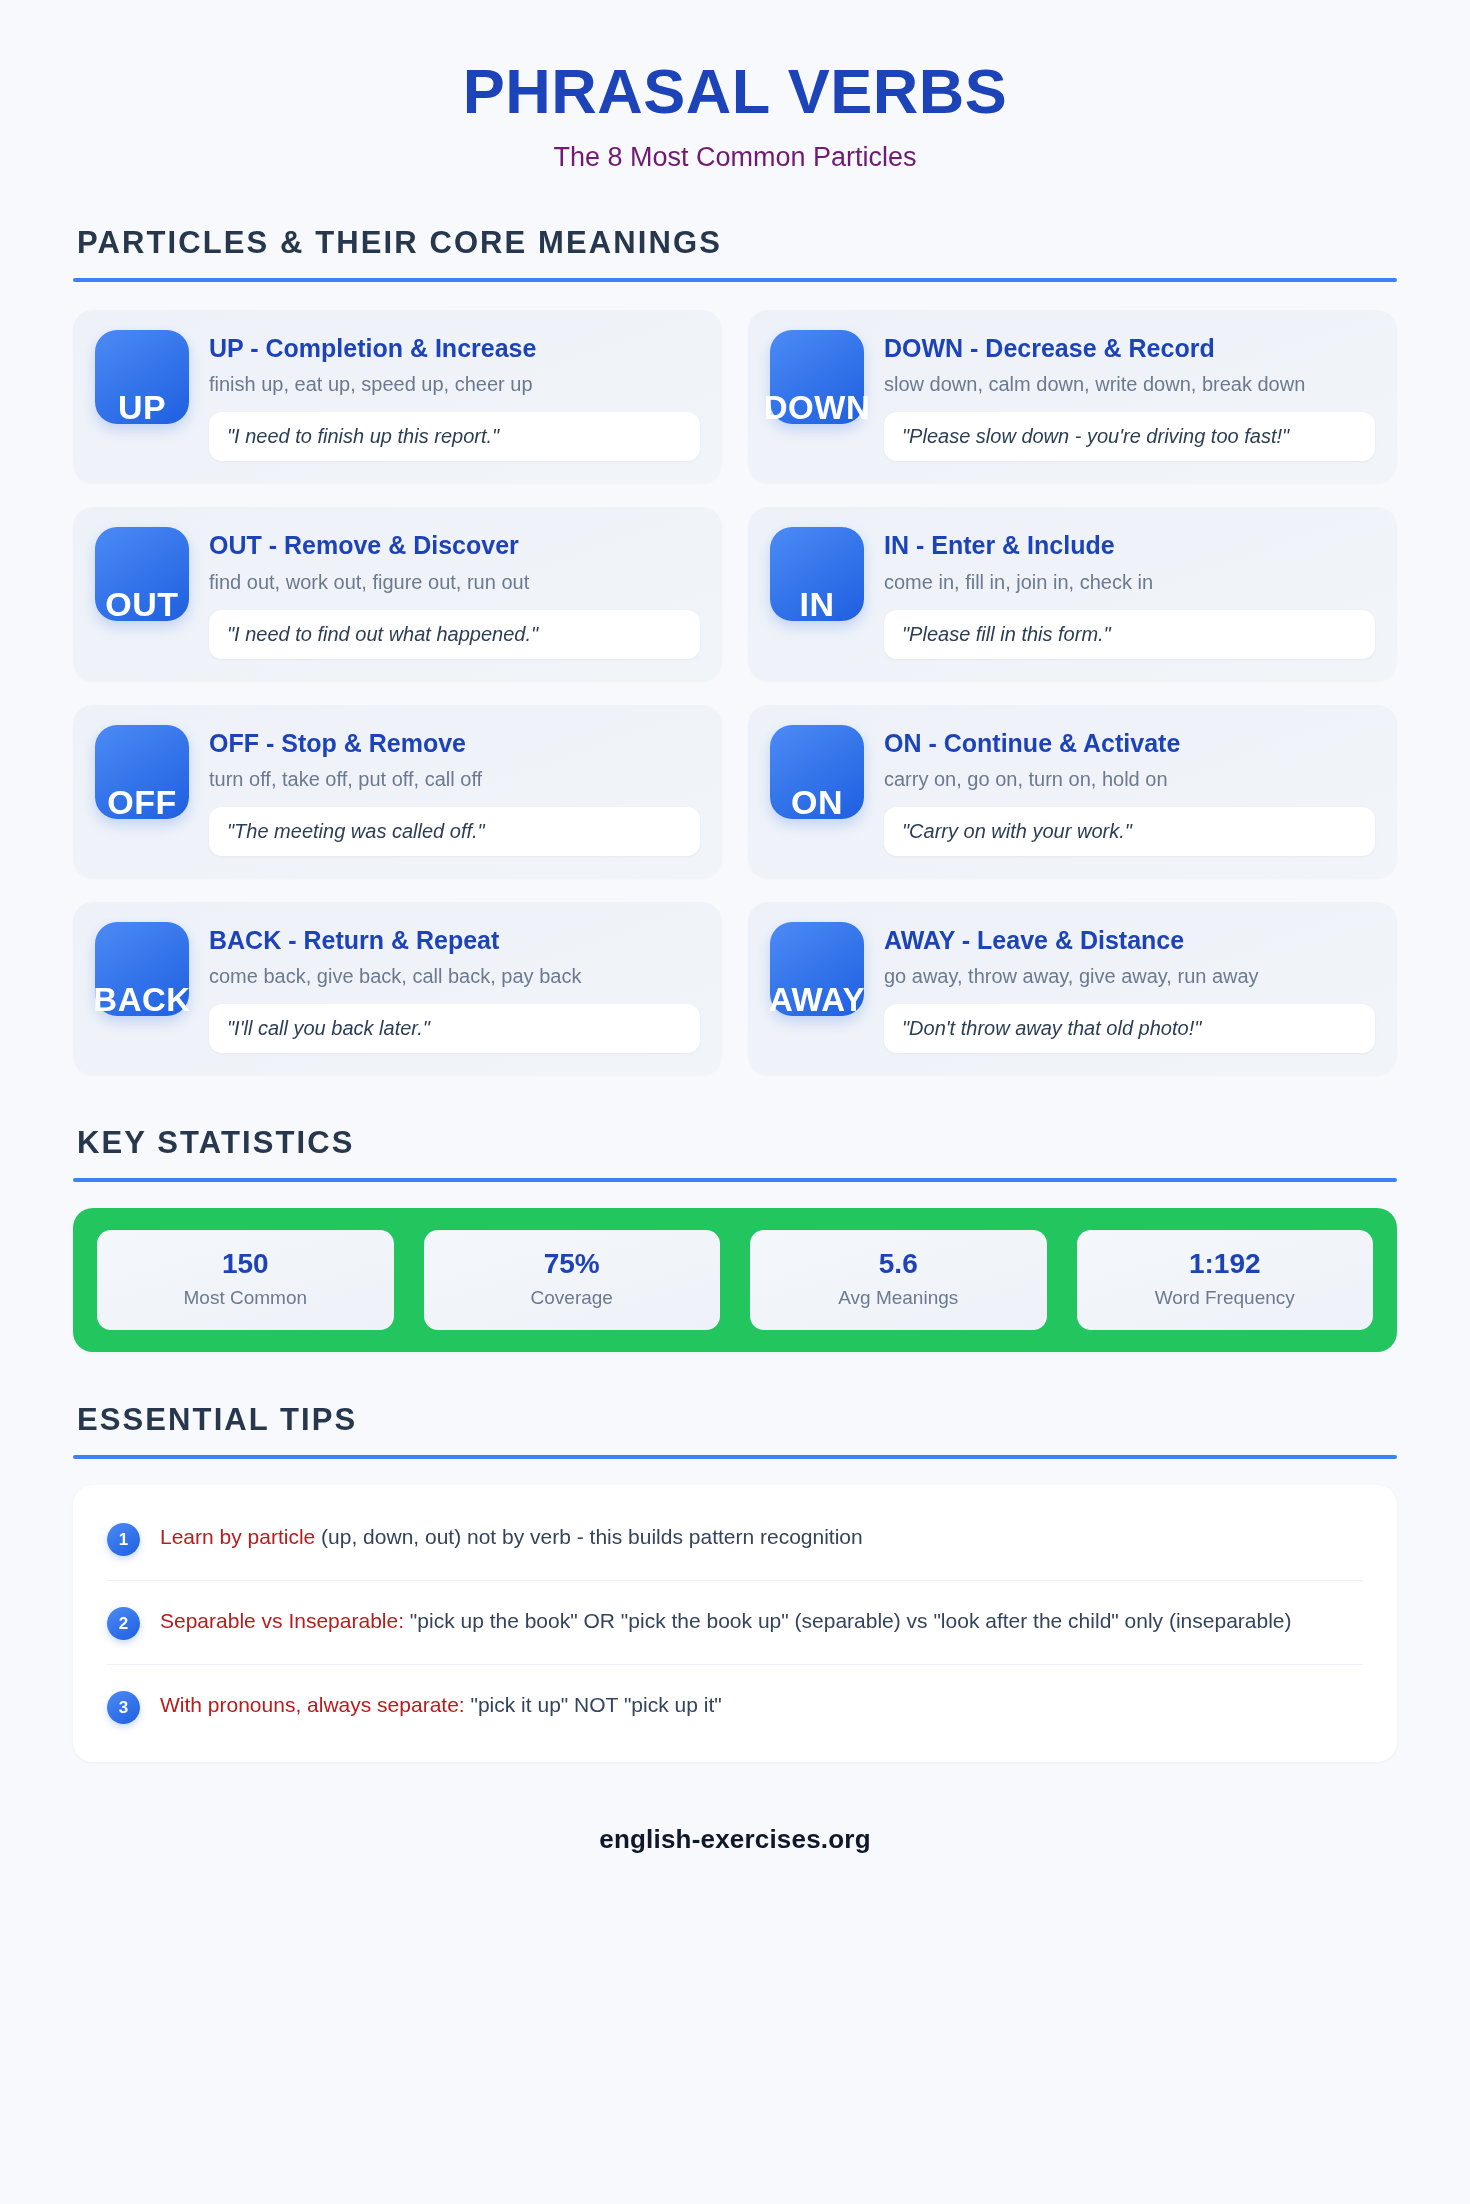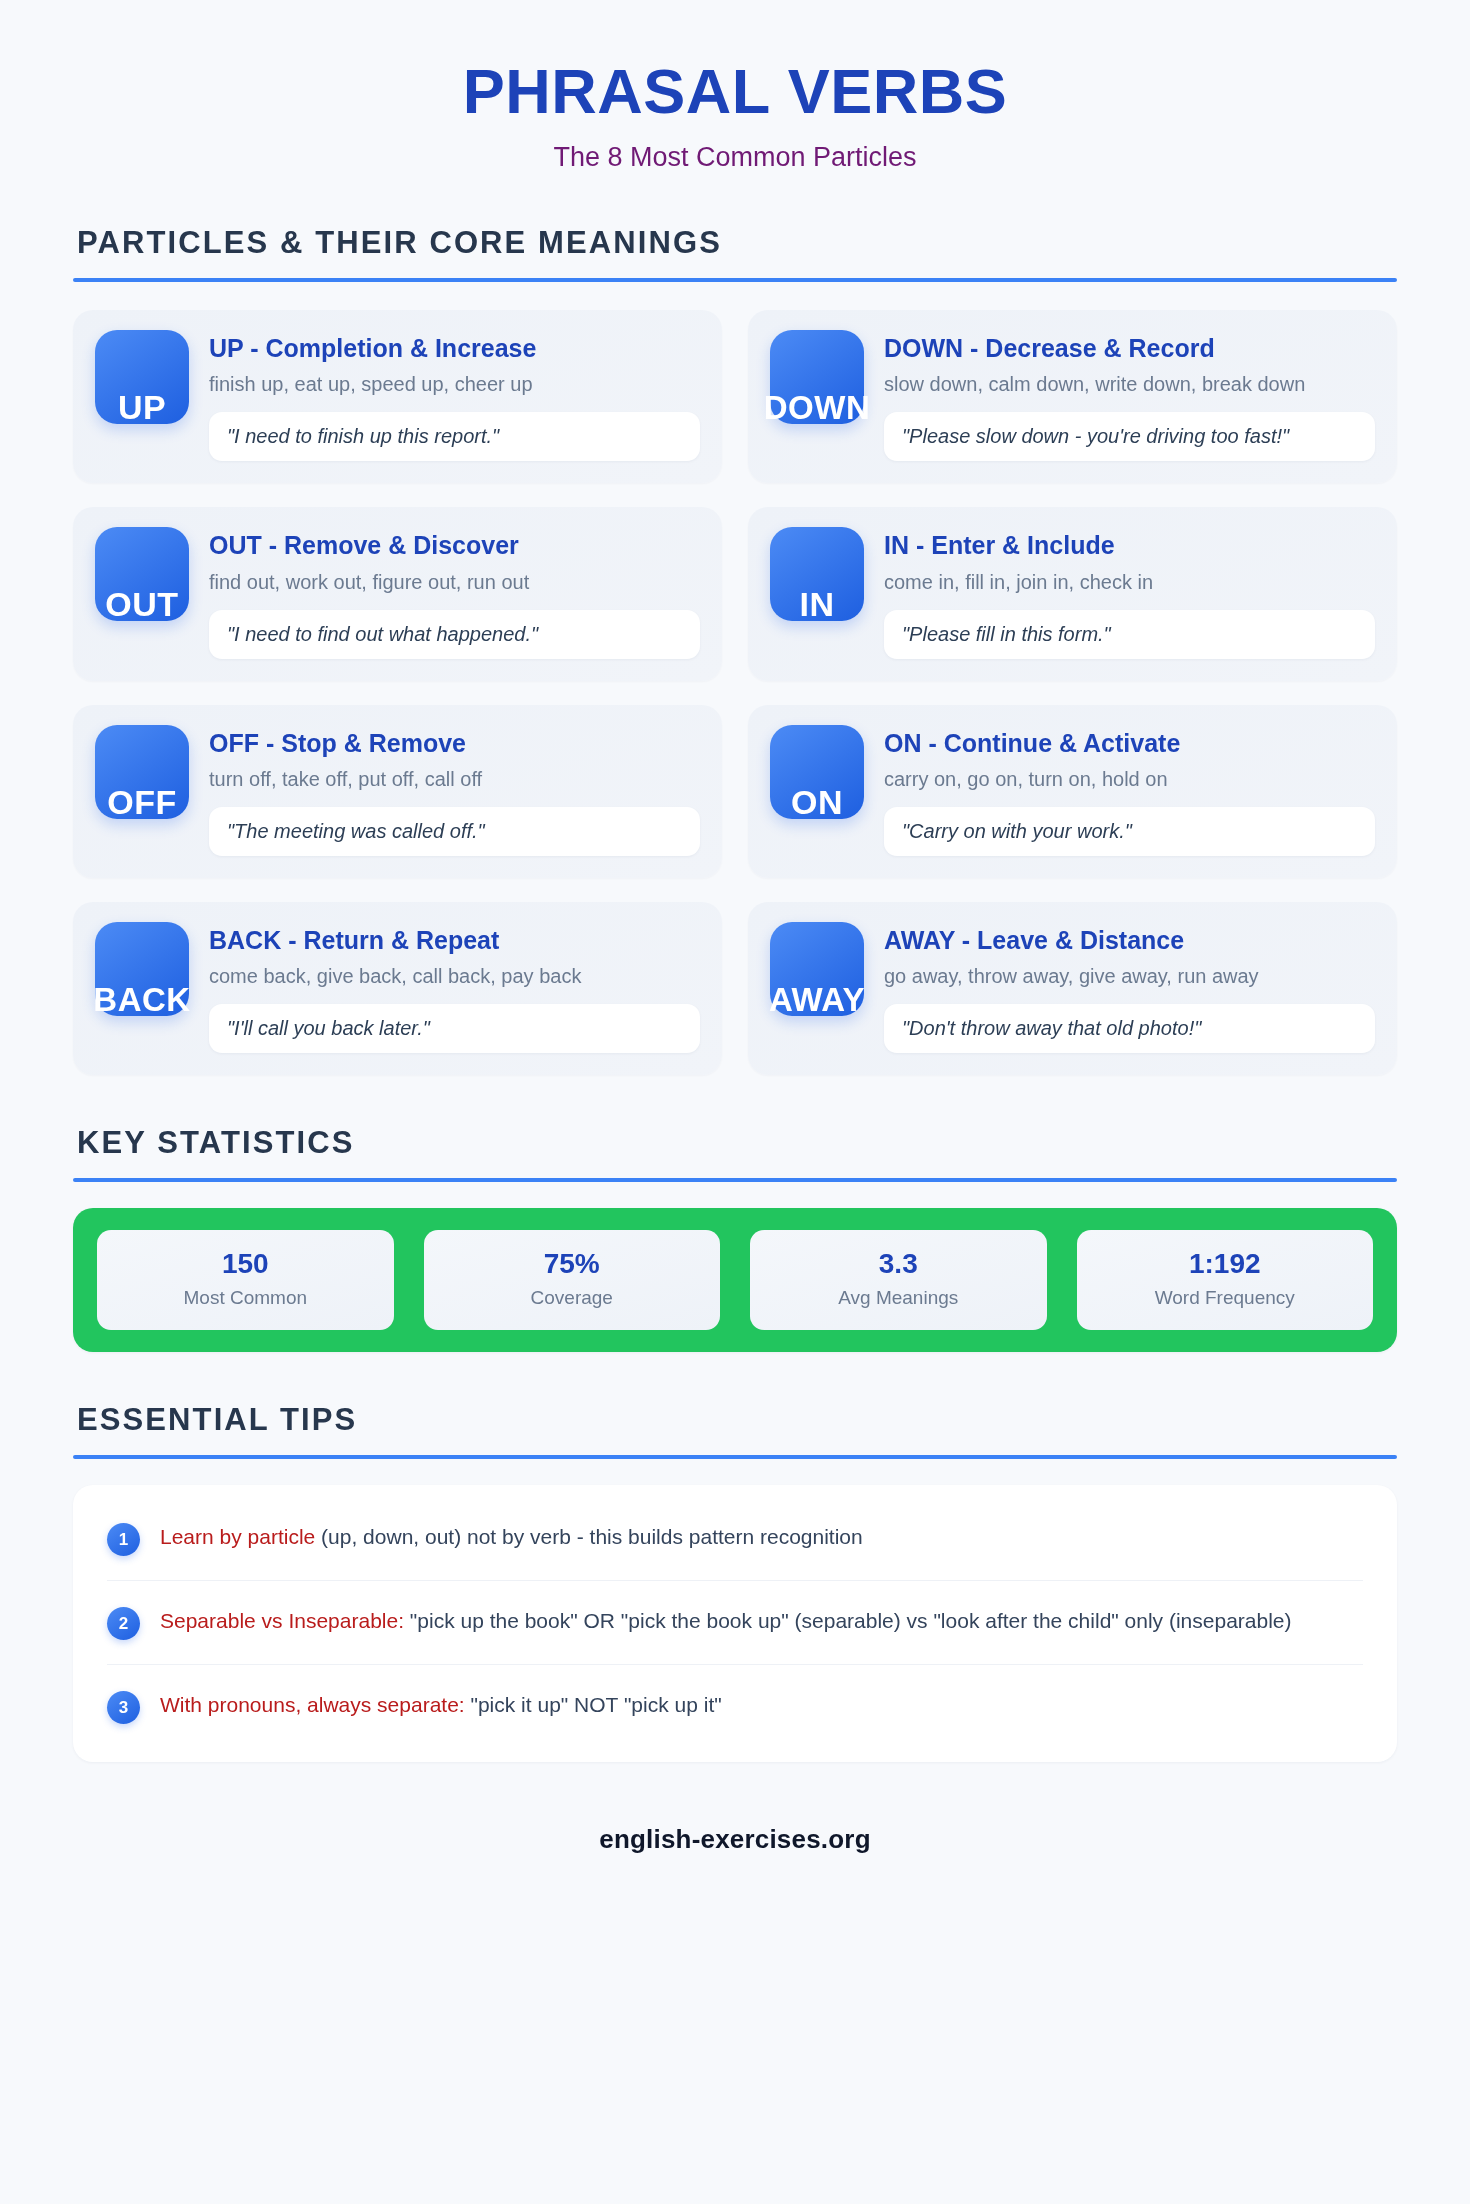--- a/index.html
+++ b/index.html
@@ -332,21 +332,21 @@
       <div class="stats-card">
         <div class="stat-item">
           <div class="stat-value">150</div>
           <div class="stat-label">Most Common</div>
         </div>
         <div class="stat-item">
           <div class="stat-value">75%</div>
           <div class="stat-label">Coverage</div>
         </div>
         <div class="stat-item">
-          <div class="stat-value">3.3</div>
+          <div class="stat-value">5.6</div>
           <div class="stat-label">Avg Meanings</div>
         </div>
         <div class="stat-item">
           <div class="stat-value">1:192</div>
           <div class="stat-label">Word Frequency</div>
         </div>
       </div>
     </div>
 
     <div class="section">

